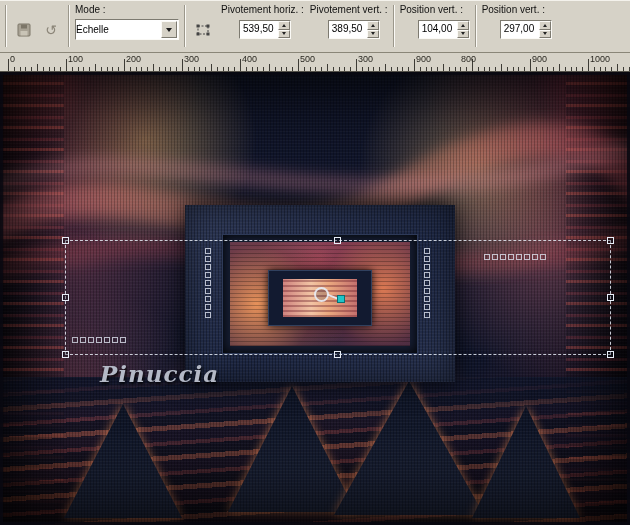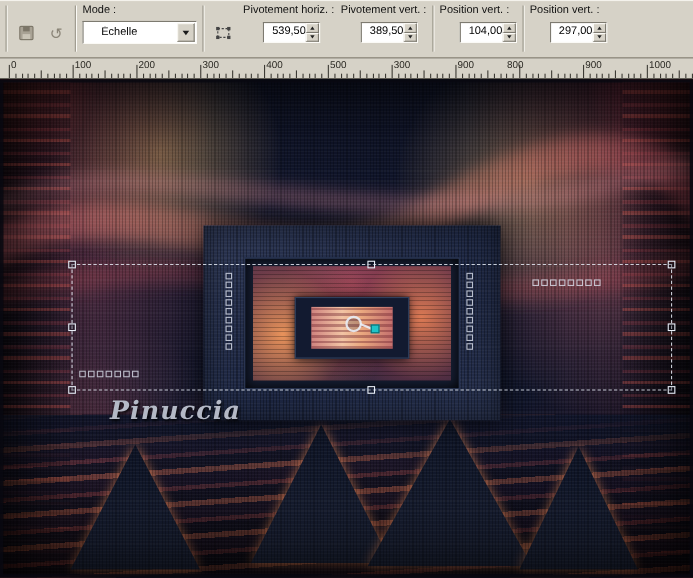--- a/index.html
+++ b/index.html
@@ -8,35 +8,35 @@
 
   
   .toolbar {
     height: 53px; background: var(--toolbar-bg, #d6d2c7);
     border-top: 1px solid #f4f2ec; border-bottom: 1px solid #8a8678;
     display: flex; align-items: stretch; padding: 2px 3px 3px;
   }
   .tb-group { display: flex; flex-direction: column; padding: 0 3px; }
   .tb-label { font-size: 10px; color: #101010; height: 14px; line-height: 14px; white-space: nowrap; }
   .tb-row { display: flex; align-items: center; gap: 3px; height: 25px; }
-  .tb-row.indent { margin-left: 18px; text-align: right; }
+  .tb-row.indent { margin-left: 18px; }
   .sep { width: 2px; margin: 2px 2px; border-left: 1px solid #9b978b; border-right: 1px solid #fbfaf6; }
 
   .btn3d { background: var(--toolbar-bg, #d6d2c7); border: 1px solid;
            border-color: #fbfaf6 #7d7a70 #7d7a70 #fbfaf6;
            display: flex; align-items: center; justify-content: center; }
   .pick-btn { width: 38px; height: 22px; gap: 3px; }
   .drop-tri { width: 0; height: 0; border: 3.5px solid transparent; border-top: 4.5px solid #1a1a1a; margin-top: 4px; }
   .flat-btn { width: 24px; height: 22px; background: transparent; border: 1px solid transparent;
               display: flex; align-items: center; justify-content: center; }
   .reset-glyph { font-size: 14px; color: #8b8578; line-height: 14px; }
 
   .combo { width: 104px; height: 21px; background: #fff; border: 1px solid;
            border-color: #7d7a70 #fbfaf6 #fbfaf6 #7d7a70; display: flex; align-items: center; }
-  .combo-text { flex: 1; font-size: 10px; color: #000; padding-left: 16px; white-space: nowrap; overflow: hidden; }
+  .combo-text { flex: 1; font-size: 10px; color: #000; padding-left: 0; white-space: nowrap; overflow: hidden; }
   .combo-btn { width: 16px; height: 17px; margin-right: 1px; }
 
   .spin { width: 52px; height: 19px; background: #fff; border: 1px solid;
           border-color: #7d7a70 #fbfaf6 #fbfaf6 #7d7a70; display: flex; }
   .spin-val { flex: 1; font-size: 10px; line-height: 16px; color: #000; padding-left: 3px; white-space: nowrap; }
   .spin-btns { width: 12px; display: flex; flex-direction: column; }
   .sb { flex: 1; background: var(--toolbar-bg, #d6d2c7); border: 1px solid;
         border-color: #fbfaf6 #7d7a70 #7d7a70 #fbfaf6; display: flex; align-items: center; justify-content: center; }
   .tup { width: 0; height: 0; border: 2.5px solid transparent; border-bottom: 3.5px solid #222; margin-top: -2px; }
   .tdn { width: 0; height: 0; border: 2.5px solid transparent; border-top: 3.5px solid #222; margin-bottom: -2px; }

